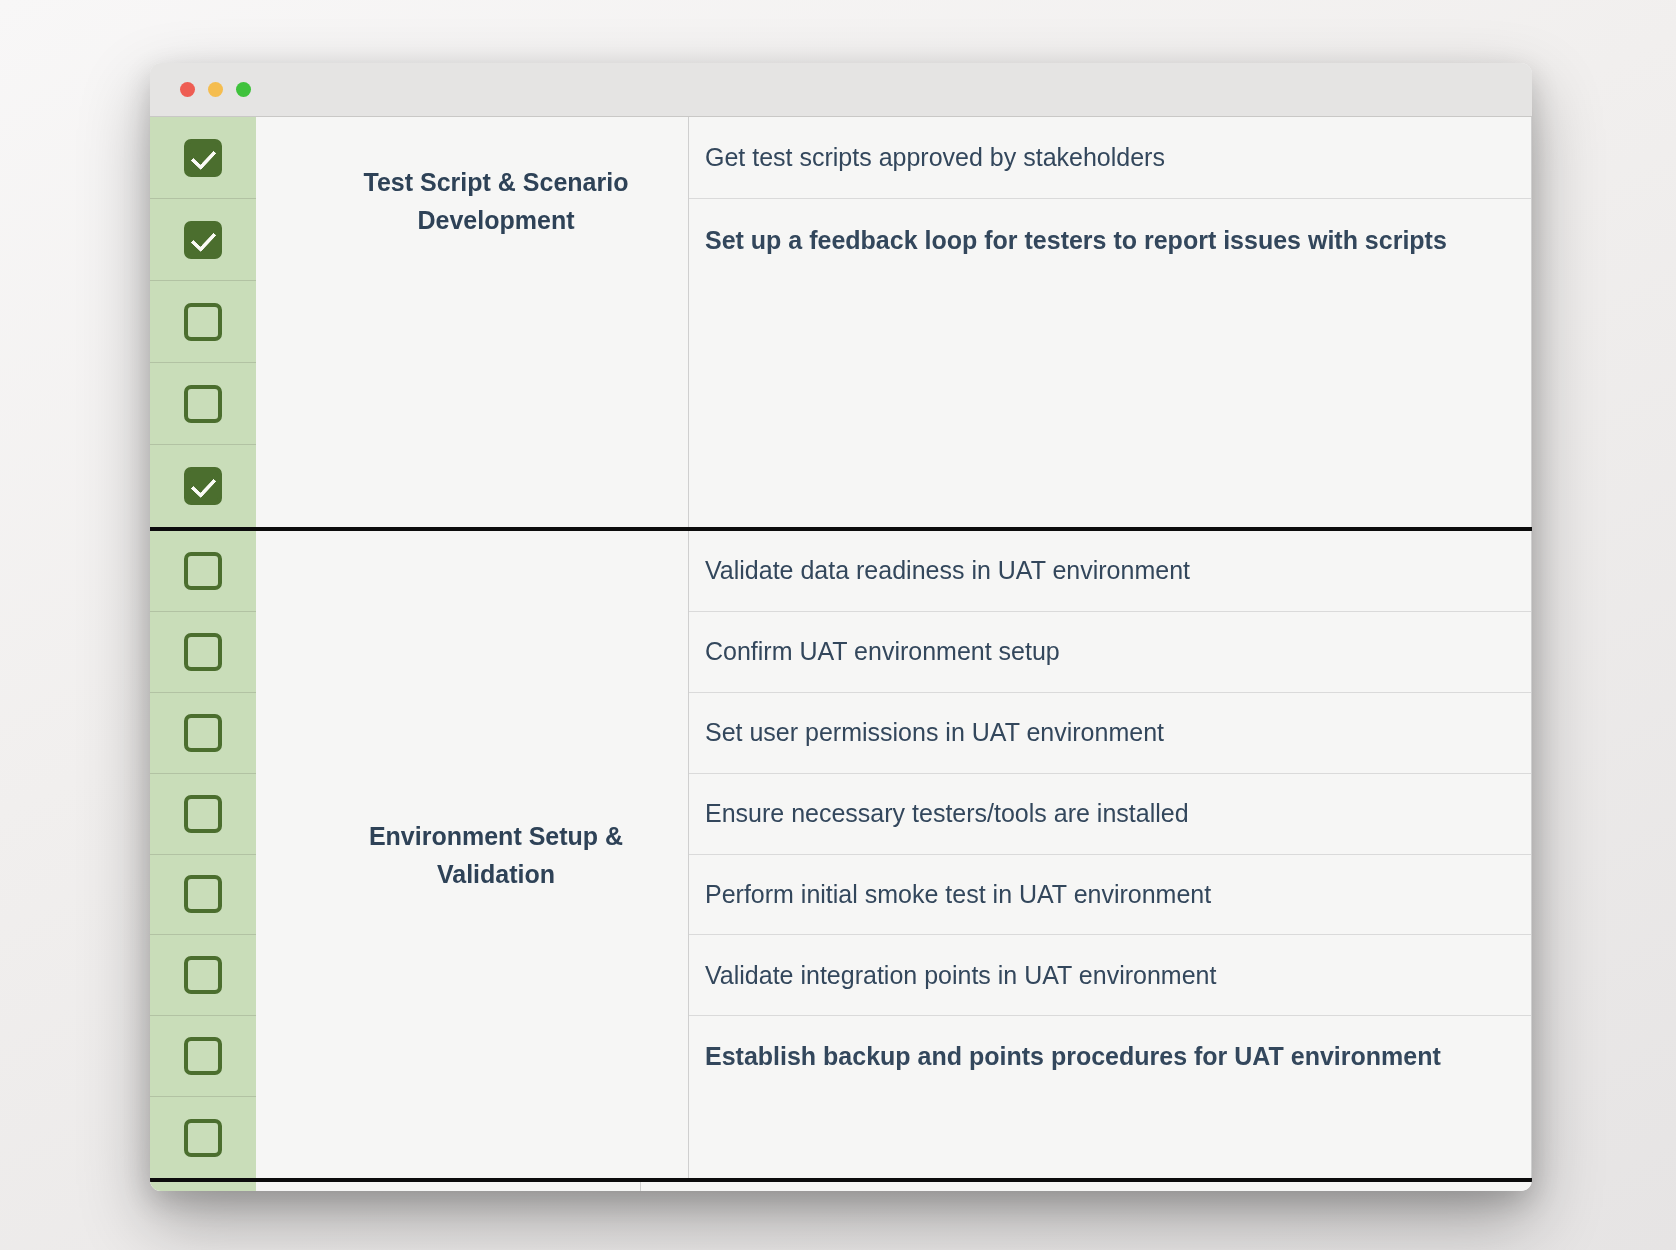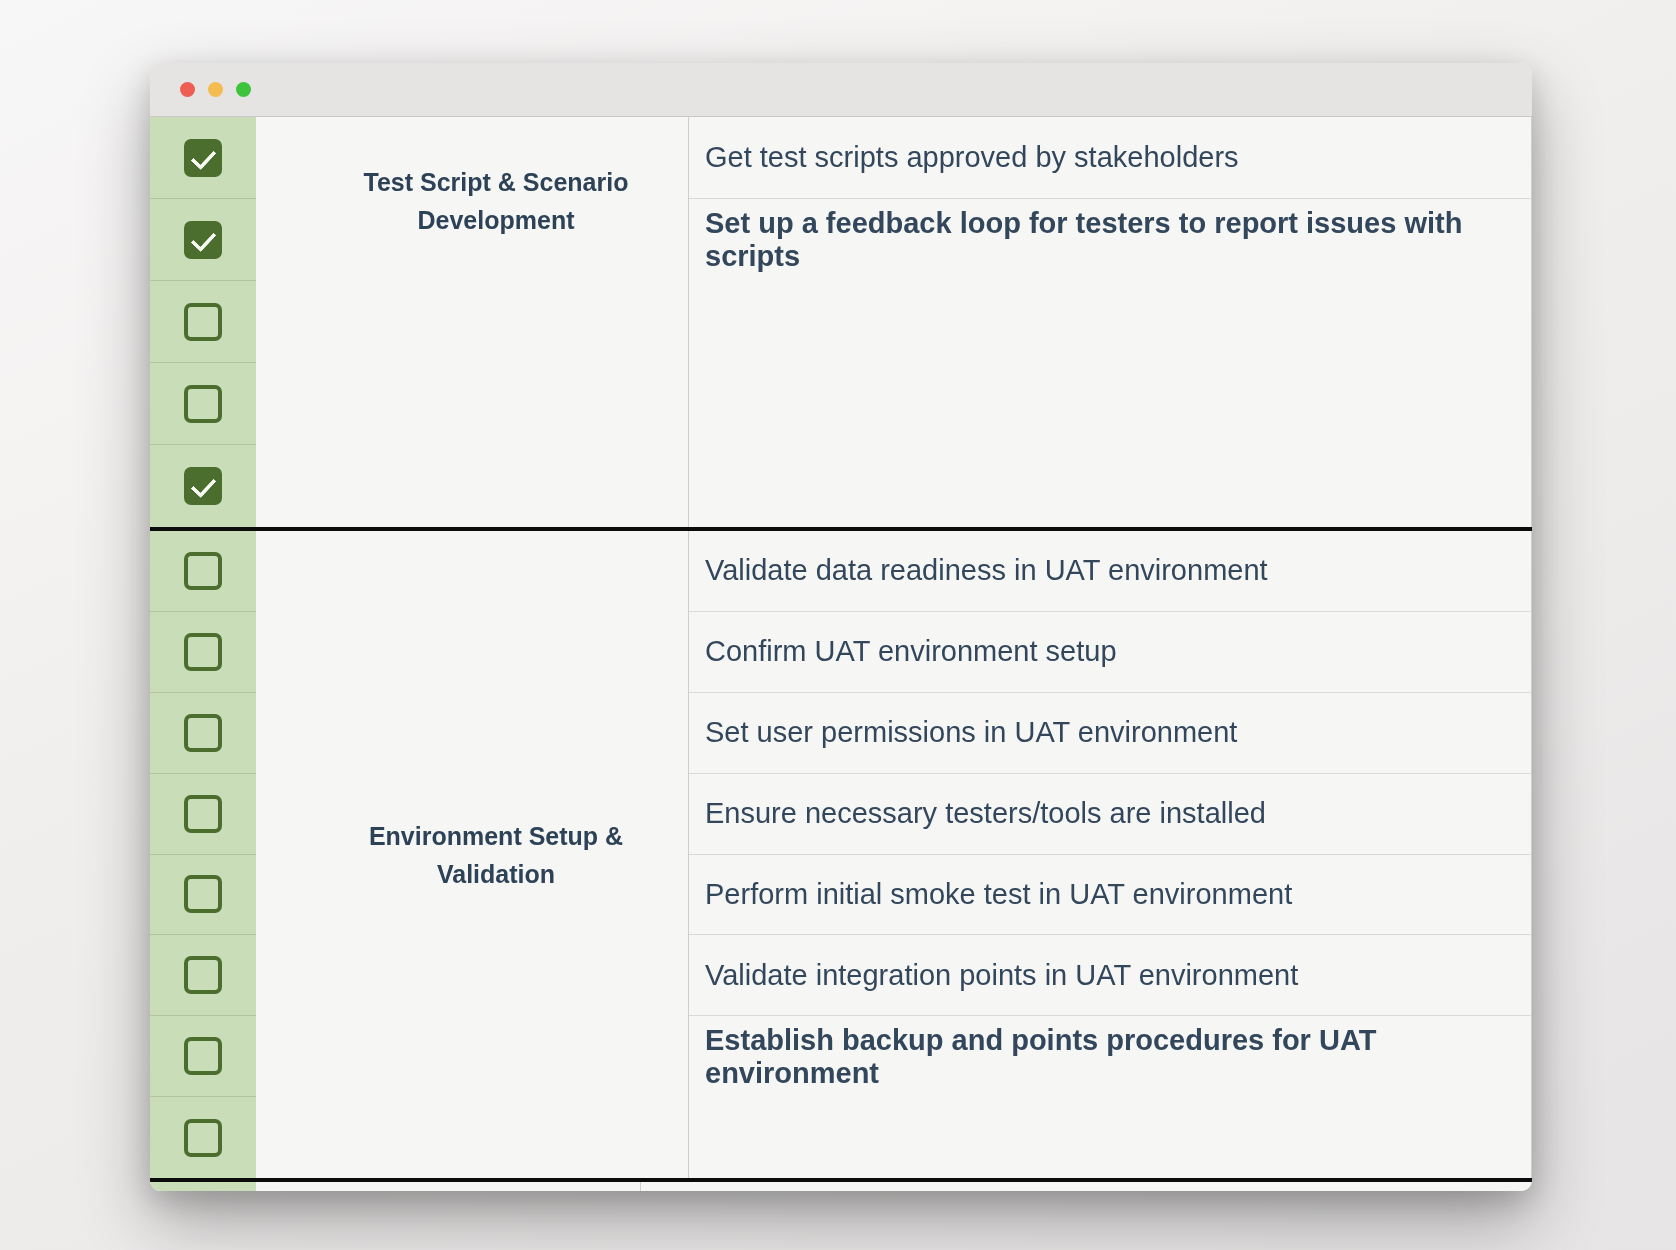--- a/index.html
+++ b/index.html
@@ -61,21 +61,21 @@
     text-align:center; padding:0 18px;
     font-weight:bold; font-size:25px; line-height:38px; color:#2e4257;margin-left:48px;
   }
   .section.first .col-category { justify-content:flex-start; padding-top:46px; }
 
   .col-tasks { flex:1; border-right:1px solid #cfcfcf; display:flex; flex-direction:column; background:#f6f6f5; }
   .task-cell {
     height:var(--rh); flex:0 0 var(--rh);
     display:flex; align-items:center; padding:0 24px 0 16px;
     border-bottom:1px solid #dadada;
-    font-size:29px; color:#33475c;
+    font-size:25px; color:#33475c;
   }
   .task-cell:last-child { border-bottom:none;font-weight:bold; }
 
   .section.first  { --rh:82px; }
   .section.second { --rh:80.875px; }
 
   
   .partial-row { flex:1; display:flex; }
   .partial-row .p-checks { width:106px; flex:0 0 106px; background:#c9ddb9; }
   .partial-row .p-cat { width:385px; flex:0 0 385px; border-right:1px solid #cfcfcf; }

